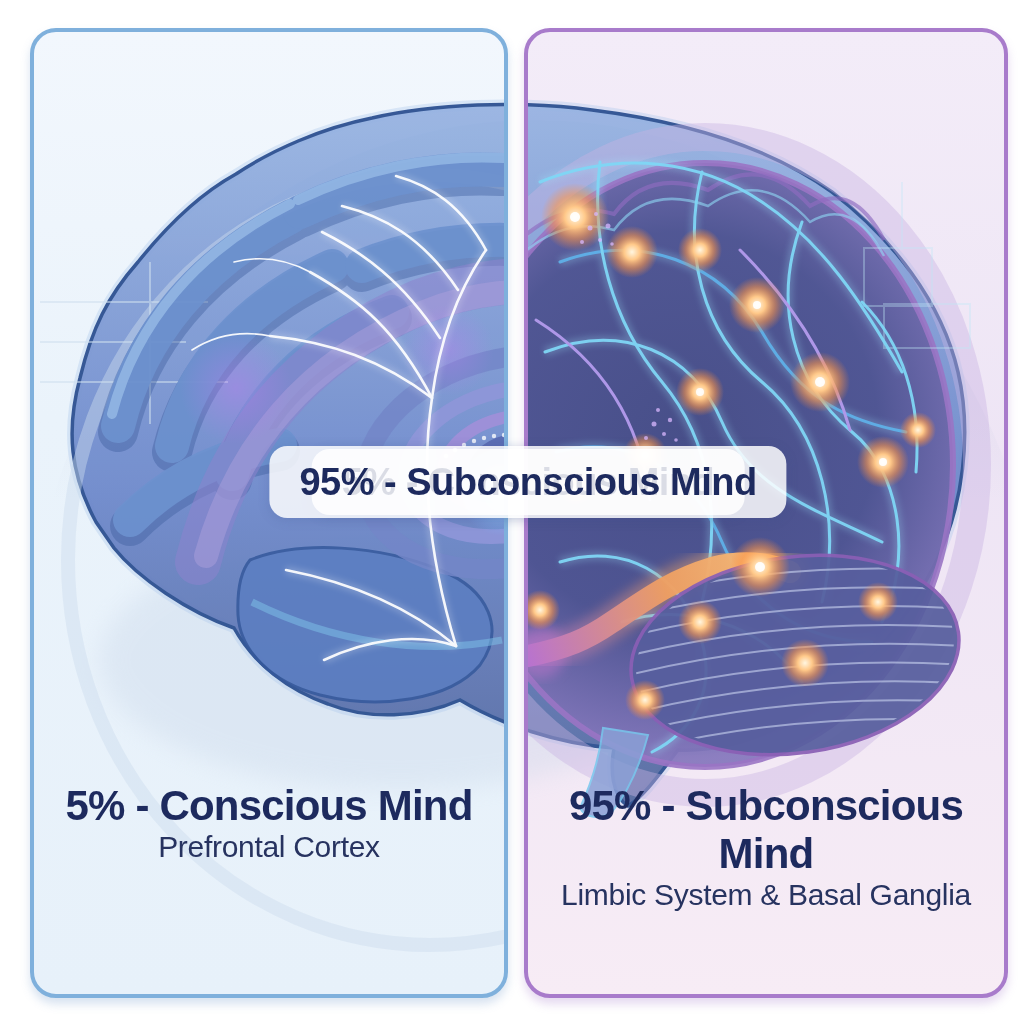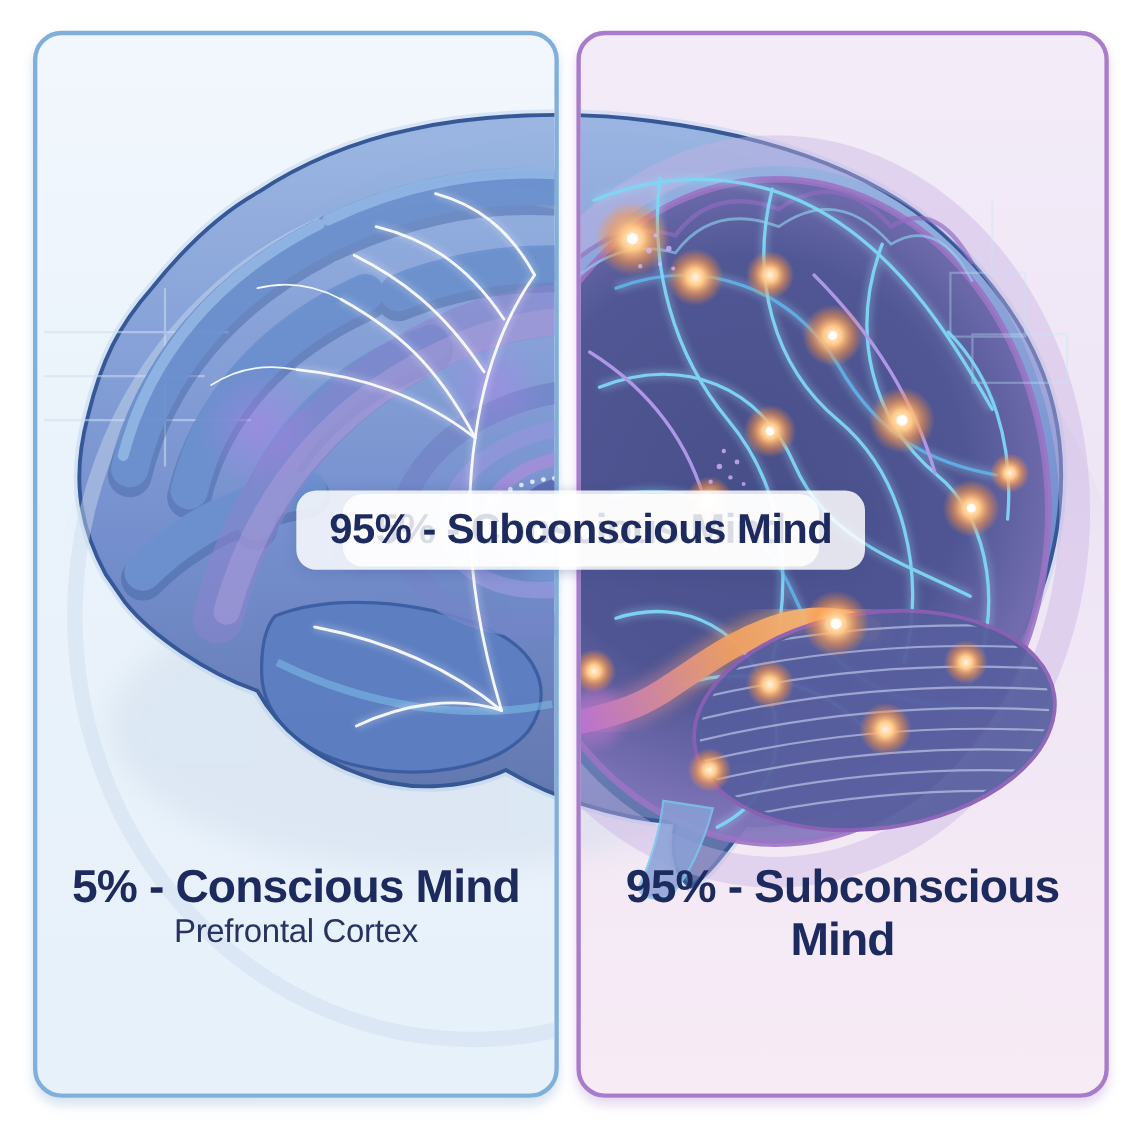--- a/index.html
+++ b/index.html
@@ -284,15 +284,16 @@
   <div class="banner banner-right">
     <span>95% - Subconscious Mind</span>
   </div>
 
   <div class="caption" style="left:30px;width:478px;">
     <div class="caption-title">5% - Conscious Mind</div>
     <div class="caption-sub">Prefrontal Cortex</div>
   </div>
   <div class="caption" style="left:524px;width:484px;">
     <div class="caption-title">95% - Subconscious Mind</div>
+    <div class="caption-sub">Limbic System &amp; Basal Ganglia</div>
   </div>
 
 </div>
 
 </body></html>

